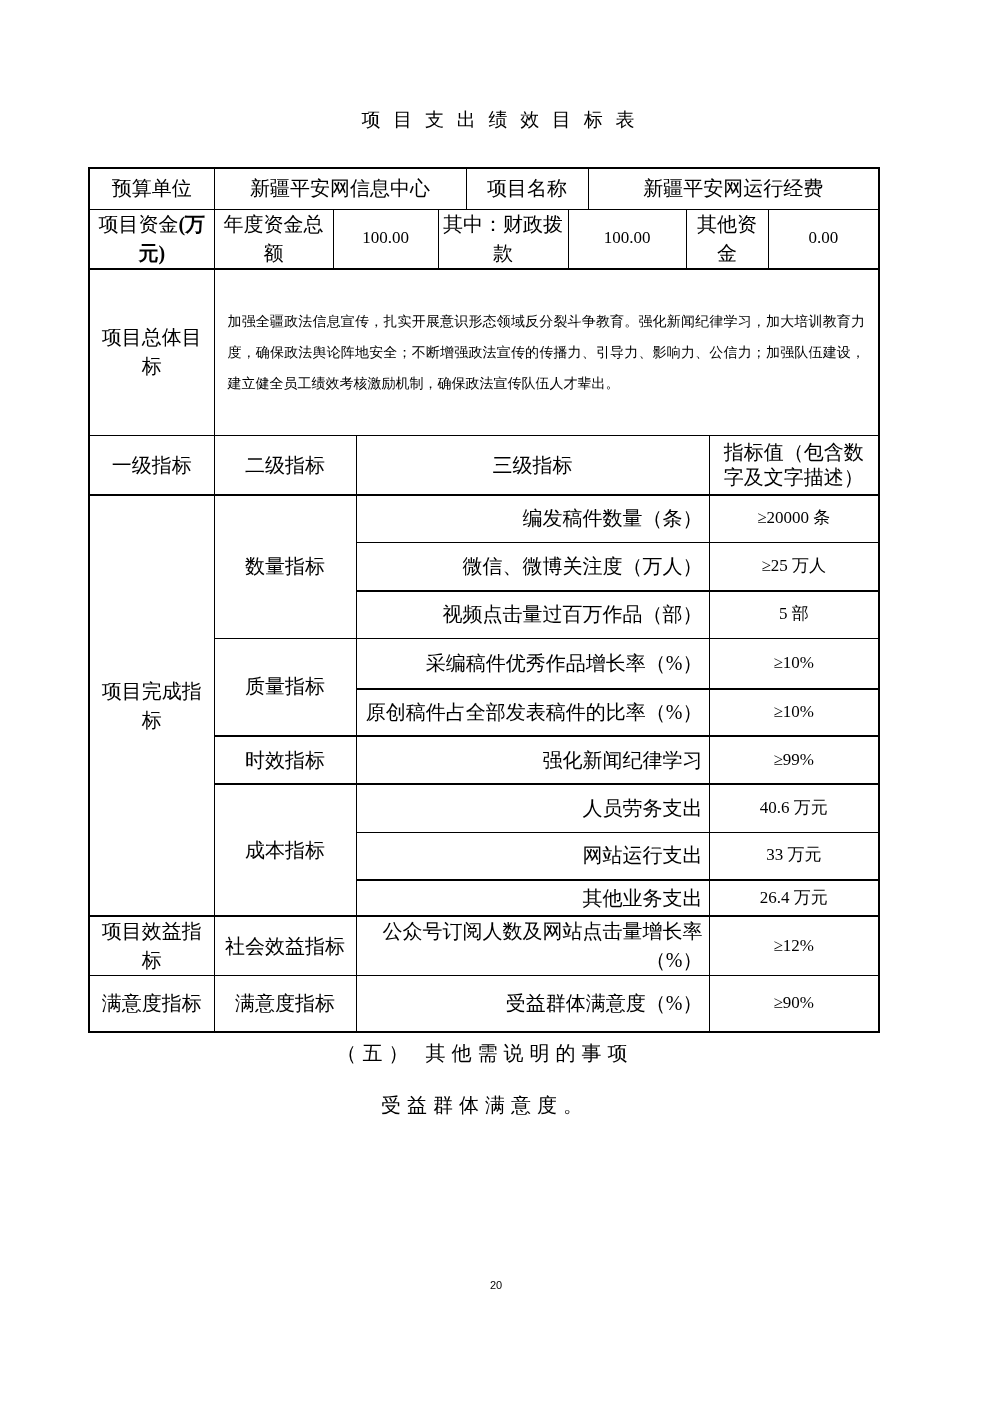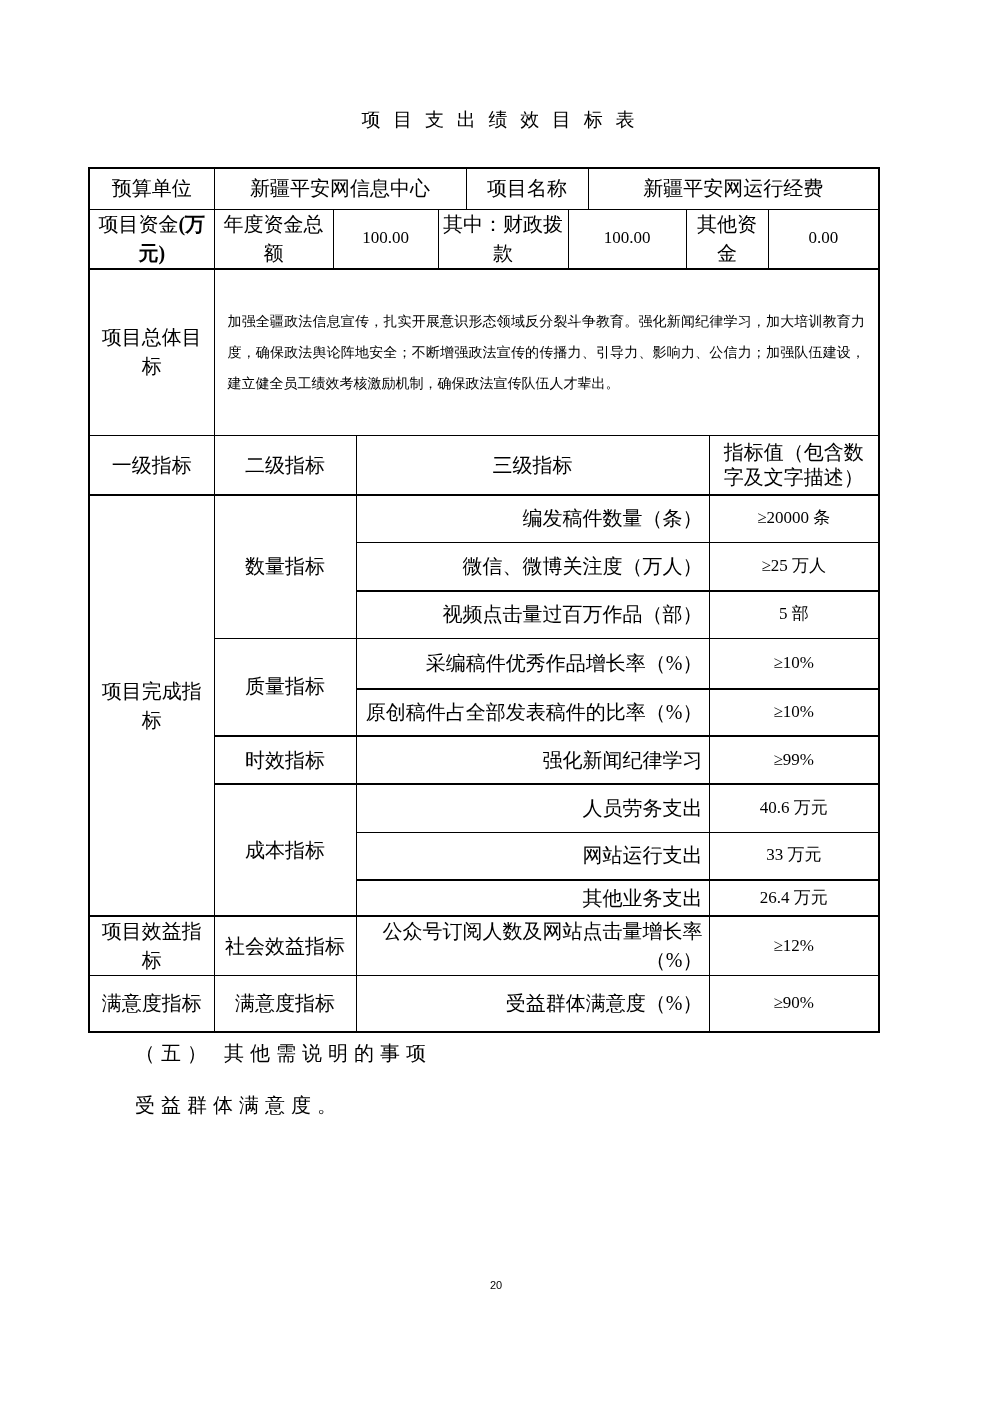--- a/index.html
+++ b/index.html
@@ -58,20 +58,21 @@
     font-family: Liberation Serif, serif;
     font-size: 17px;
   }
   table.perf td.vhead { line-height: 25px; padding: 4px 8px; }
   .bold { font-weight: 700; }
   .notes {
     position: absolute;
     left: 135px;
     top: 1040px;
     width: 700px;
+    text-align: center;
   }
   .note-heading {
     font-size: 20px;
     letter-spacing: 6px;
     white-space: nowrap;
   }
   .note-body {
     margin-top: 25px;
     font-size: 20px;
     letter-spacing: 6px;

